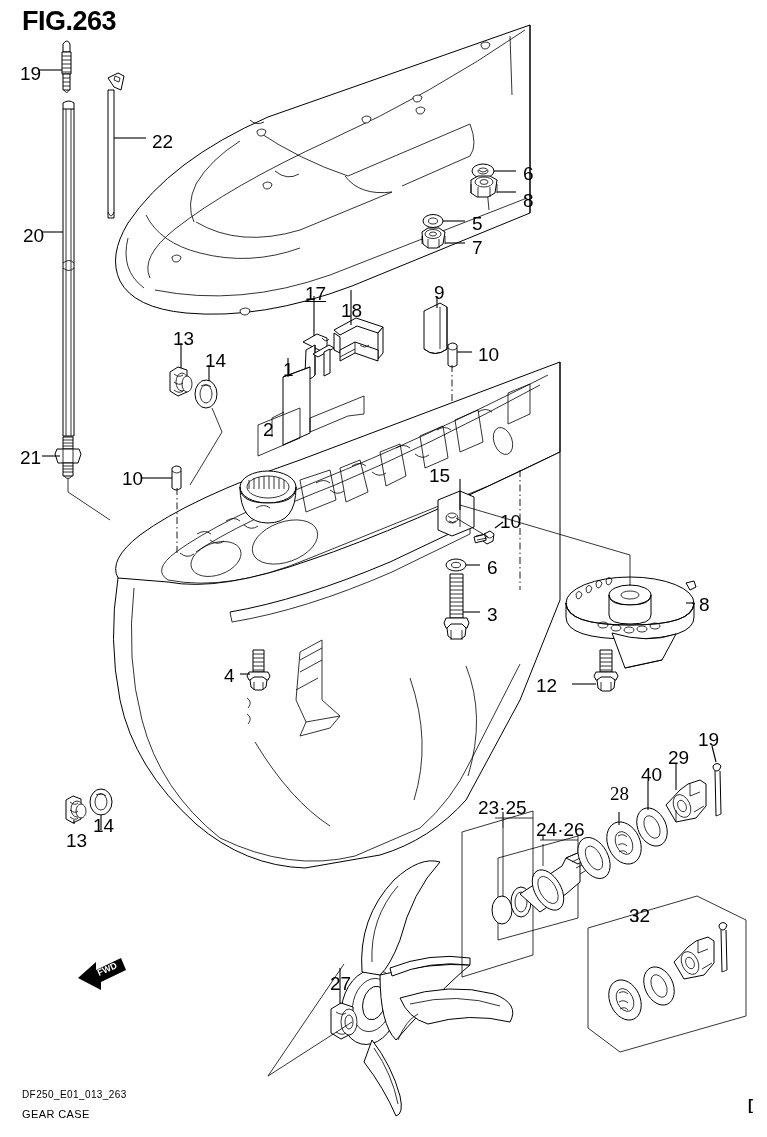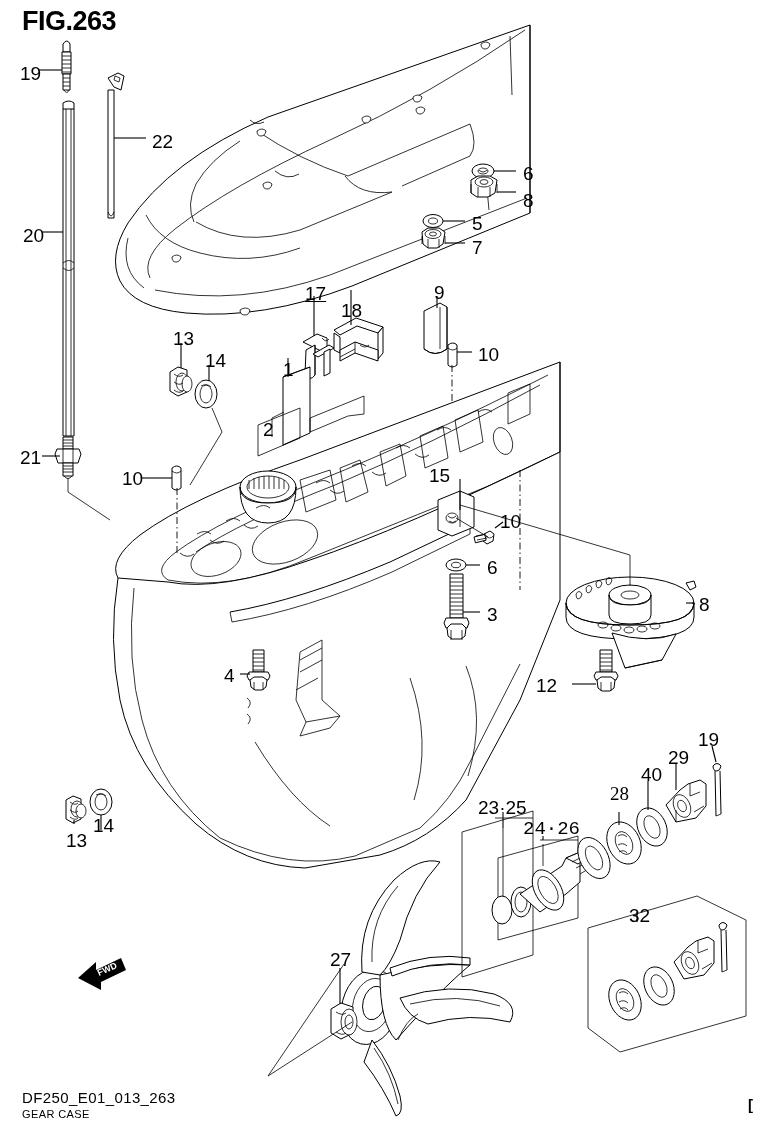--- a/index.html
+++ b/index.html
@@ -2,21 +2,21 @@
 <html><head>
 <meta charset="utf-8">
 <style>
   html,body{margin:0;padding:0;background:#fff;}
   body{width:767px;height:1137px;position:relative;overflow:hidden;
        font-family:"Liberation Sans", sans-serif;color:#000;}
   #sheet{position:absolute;left:0;top:0;width:767px;height:811px;background:#fff;}
 
   .fig-title{position:absolute;left:22px;top:8px;font-size:27px;font-weight:bold;
              letter-spacing:-0.5px;line-height:1;}
-  .footer-code{position:absolute;left:22px;top:1089px;font-size:15px;letter-spacing:0.4px;}
+  .footer-code{position:absolute;left:22px;top:1089px;font-size:10px;letter-spacing:0.4px;}
   .footer-name{position:absolute;left:22px;top:1108px;font-size:11px;letter-spacing:0.4px;}
   .corner-mark{position:absolute;left:748px;top:1096px;font-size:15px;font-weight:bold;}
 
   
   .cl{position:absolute;font-size:19px;line-height:1;white-space:nowrap;}
 
   svg.art{position:absolute;left:0;top:0;width:767px;height:1137px;}
   svg.art *{vector-effect:non-scaling-stroke;}
   .ln{fill:none;stroke:#000;stroke-width:1;}
   .ln-thin{fill:none;stroke:#000;stroke-width:0.8;}
@@ -491,21 +491,21 @@
   <div class="cl" style="left:699px;top:595px;">8</div>
   <div class="cl" style="left:224px;top:666px;">4</div>
   <div class="cl" style="left:536px;top:676px;">12</div>
   <div class="cl" style="left:66px;top:831px;">13</div>
   <div class="cl" style="left:93px;top:816px;">14</div>
   <div class="cl" style="left:698px;top:730px;">19</div>
   <div class="cl" style="left:668px;top:748px;">29</div>
   <div class="cl" style="left:641px;top:765px;">40</div>
   <div class="cl" style="left:610px;top:784px;font-family:Liberation Serif, serif;">28</div>
   <div class="cl" style="left:478px;top:798px;">23·25</div>
-  <div class="cl" style="left:523px;top:820px;font-family:Liberation Mono, monospace;">24·26</div>
+  <div class="cl" style="left:536px;top:820px;">24·26</div>
   <div class="cl" style="left:629px;top:906px;">32</div>
-  <div class="cl" style="left:330px;top:950px;text-align:right;">27</div>
+  <div class="cl" style="left:330px;top:974px;text-align:right;">27</div>
 
   <div class="footer-code">DF250_E01_013_263</div>
   <div class="footer-name">GEAR CASE</div>
   <div class="corner-mark">[</div>
 
 </div>
 
 </body></html>

